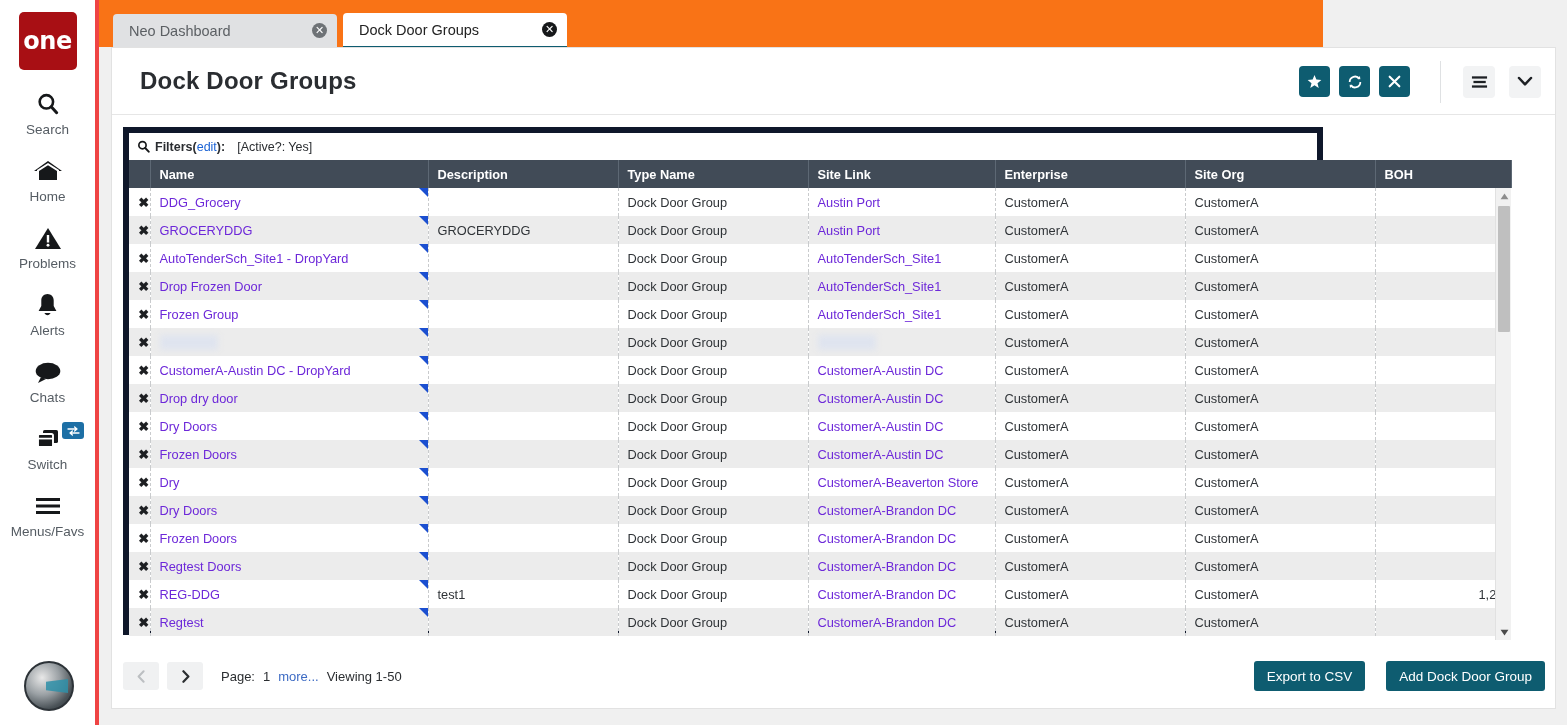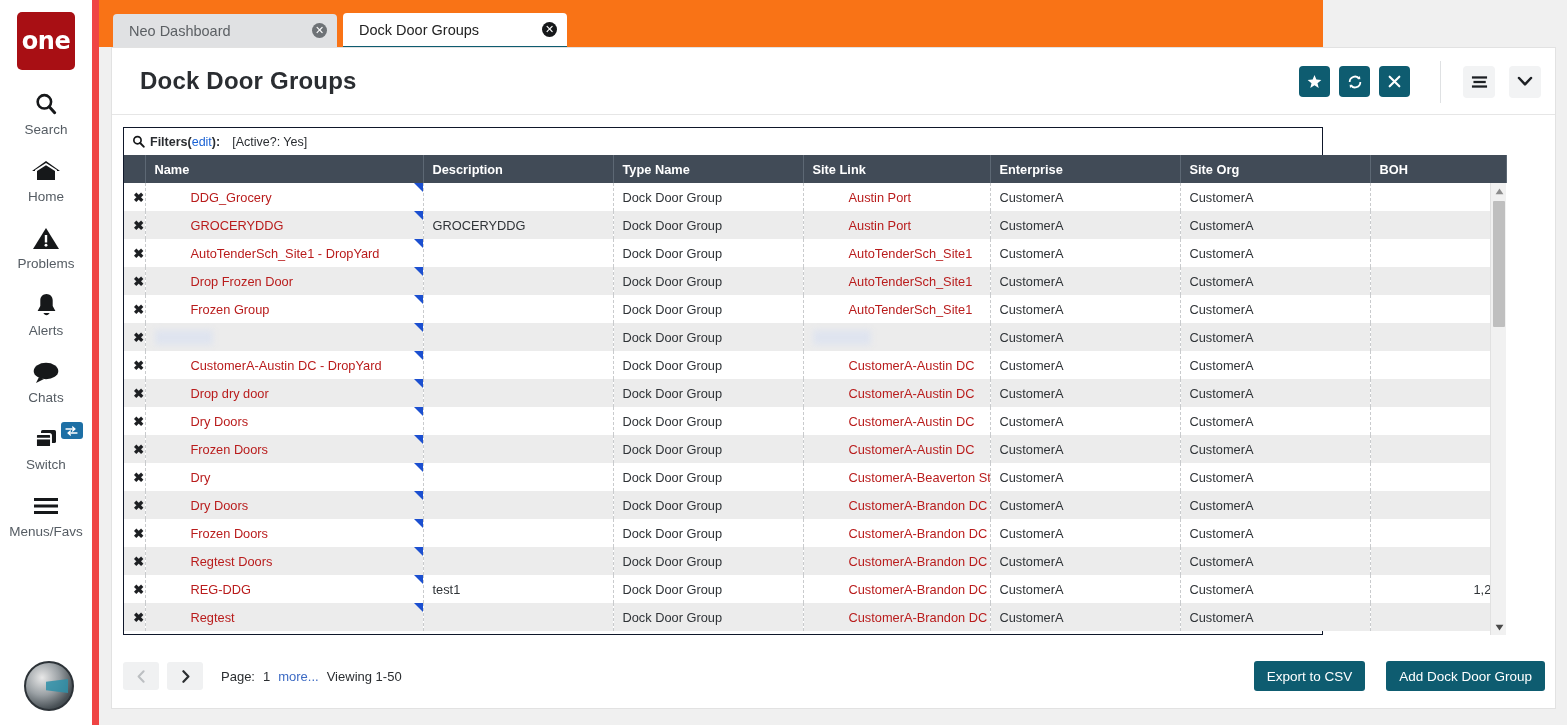--- a/index.html
+++ b/index.html
@@ -8,21 +8,21 @@
     width: 1567px; height: 725px;
     overflow: hidden;
     font-family: "Liberation Sans", sans-serif;
     background: #ffffff;
   }
   #app { position: relative; width: 1567px; height: 725px; background: #f0f0f0; }
 
   
   .rail {
     position: absolute; left: 0; top: 0; width: 99px; height: 725px;
-    background: #ffffff; border-right: 7px solid #ef4444;
+    background: #ffffff; border-right: 4px solid #ef4444;
     display: flex; flex-direction: column; align-items: center;
   }
   .logo {
     width: 58px; height: 58px; background: #a80f14; border-radius: 5px;
     margin-top: 12px; display: flex; align-items: center; justify-content: center;
     color: #ffffff; font-size: 24px; font-weight: bold; letter-spacing: -0.5px;
     font-family: "DejaVu Sans", sans-serif;
   }
   .rail-item {
     width: 99px; margin-top: 19px;
@@ -115,21 +115,21 @@
     white-space: nowrap;
   }
   .chev-btn {
     width: 32px; height: 32px; background: #f2f3f4; border-radius: 4px; margin-left: 14px;
     display:flex; align-items:center; justify-content:center; cursor:pointer;
   }
 
   
   .panel {
     position:absolute; left: 11px; top: 79px; width: 1200px; height: 508px;
-    background: #fff; border: 1px solid #0f172a;
+    background: #fff; border: 6px solid #0f172a;
   }
   .filters {
     height: 27px; display:flex; align-items:center; padding-left: 8px;
     font-size: 12.5px; color: #2a2d31;
   }
   .filters .mag { margin-right: 5px; display:flex; align-items:center; }
   .filters b { font-weight: bold; }
   .filters a { color: #1a62d4; text-decoration: none; cursor: pointer; }
   .filters .crit { margin-left: 12px; color: #2a2d31; }
 
@@ -161,21 +161,21 @@
   td.c-x { width: 21px; padding: 0; text-align: center; border-right: none; }
   td.c-nm { width: 278px; position: relative; }
   td.c-ds { width: 190px; }
   td.c-tp { width: 190px; }
   td.c-sl { width: 187px; }
   td.c-en { width: 190px; }
   td.c-so { width: 190px; }
   td.c-bh { width: 136px; border-right: none; text-align: right; padding-right: 27px; }
 
   .x-mark { color: #1d1f22; font-size: 13px; font-weight: bold; cursor:pointer; line-height: 1; }
-  .lnk { color: #b91c1c; cursor: pointer; margin-left: 36px; }
+  .lnk { color: #6d28d9; cursor: pointer; }
   .corner {
     position: absolute; right: 0; top: 0; width: 0; height: 0;
     border-top: 9px solid #1b4fd0; border-left: 9px solid transparent;
   }
   .redact {
     display: inline-block; width: 58px; height: 15px; vertical-align: -3px;
     background: #dfe4ef; filter: blur(3px); border-radius: 2px;
   }
 
   

